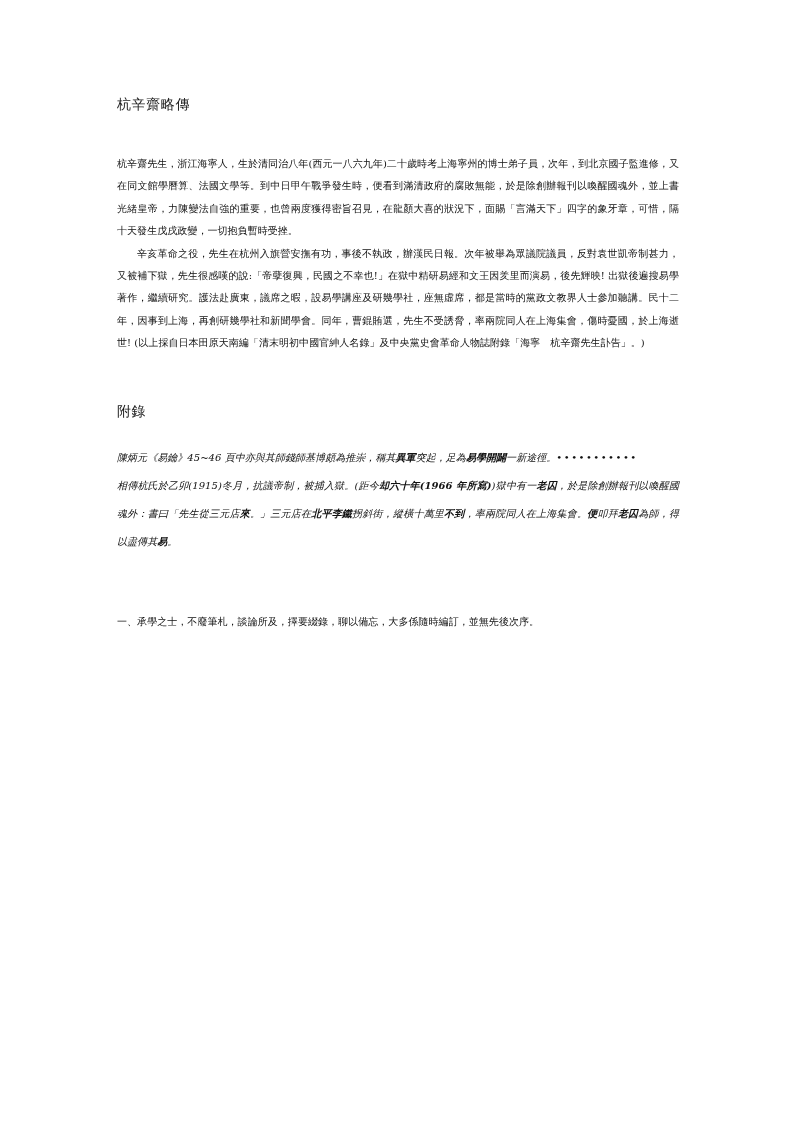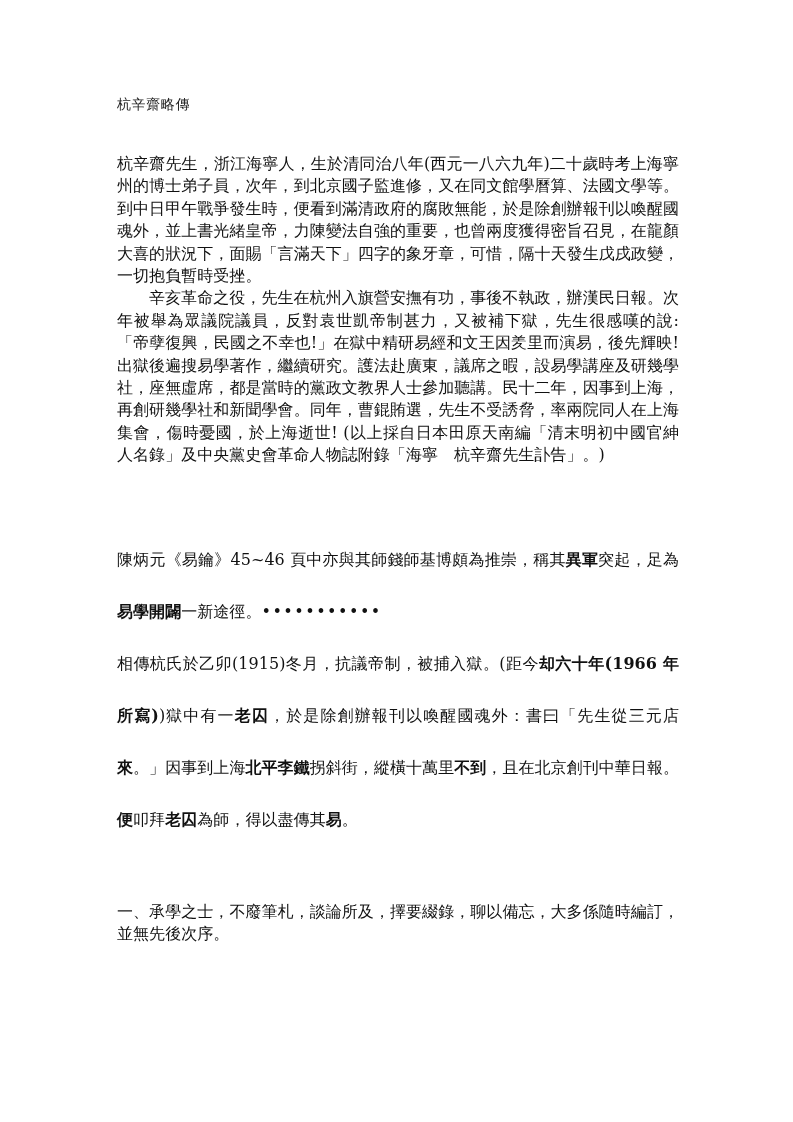--- a/index.html
+++ b/index.html
@@ -28,34 +28,35 @@
   }
   .heading {
     font-size: 14px;
     line-height: 22px;
     letter-spacing: 0.6px;
     margin: 0;
     font-weight: normal;
     color: #1a1a1a;
   }
   .para {
-    font-size: 16px;
+    font-size: 10px;
     line-height: 22.4px;
     text-align: justify;
     text-justify: inter-character;
     margin: 0;
     color: #111111;
     letter-spacing: 0.05px;
     word-break: break-all;
   }
   .para.indent {
     text-indent: 2em;
   }
   .para.loose {
-    line-height: 52px;
+    line-height: 28px;
+    font-style: italic;
   }
   .gap-md { height: 22px; }
   .gap-lg { height: 33px; }
   .gap-xl { height: 38px; }
   .gap-xxl { height: 45px; }
   b, .bold { font-weight: bold; }
   .dots { letter-spacing: 1.5px; }
 </style>
 </head>
 <body>
@@ -68,26 +69,27 @@
     <div class="gap-xl"></div>
 
     <p class="para">杭辛齋先生，浙江海寧人，生於清同治八年(西元一八六九年)二十歲時考上海寧州的博士弟子員，次年，到北京國子監進修，又在同文館學曆算、法國文學等。到中日甲午戰爭發生時，便看到滿清政府的腐敗無能，於是除創辦報刊以喚醒國魂外，並上書光緒皇帝，力陳變法自強的重要，也曾兩度獲得密旨召見，在龍顏大喜的狀況下，面賜「言滿天下」四字的象牙章，可惜，隔十天發生戊戌政變，一切抱負暫時受挫。</p>
 
 
     <p class="para indent">辛亥革命之役，先生在杭州入旗營安撫有功，事後不執政，辦漢民日報。次年被舉為眾議院議員，反對袁世凱帝制甚力，又被補下獄，先生很感嘆的說:「帝孽復興，民國之不幸也!」在獄中精研易經和文王因羑里而演易，後先輝映! 出獄後遍搜易學著作，繼續研究。護法赴廣東，議席之暇，設易學講座及研幾學社，座無虛席，都是當時的黨政文教界人士參加聽講。民十二年，因事到上海，再創研幾學社和新聞學會。同年，曹錕賄選，先生不受誘脅，率兩院同人在上海集會，傷時憂國，於上海逝世! (以上採自日本田原天南編「清末明初中國官紳人名錄」及中央黨史會革命人物誌附錄「海寧　杭辛齋先生訃告」。)</p>
 
 
     <div class="gap-xxl"></div>
 
+    <h2 class="heading">附錄</h2>
 
     <div class="gap-md"></div>
 
     <p class="para loose"><span>陳炳元《易鑰》45~46 頁中亦與其師錢師基博頗為推崇，稱其</span><b>異軍</b><span>突起，足為</span><b>易學開闢</b><span>一新途徑。</span><span class="dots">•••••••••••</span></p>
 
-    <p class="para loose"><span>相傳杭氏於乙卯(1915)冬月，抗議帝制，被捕入獄。(距今</span><b>却六十年(1966 年所寫)</b><span>)獄中有一</span><b>老囚</b><span>，於是除創辦報刊以喚醒國魂外：書曰「先生從三元店</span><b>來</b><span>。」因事到上海</span><b>北平李鐵</b><span>拐斜街，</span><span>縱橫十萬里</span><b>不到</b><span>，且在北京創刊中華日報。</span><b>便</b><span>叩拜</span><b>老囚</b><span>為師，得以盡傳其</span><b>易</b><span>。</span></p>
+    <p class="para loose"><span>相傳杭氏於乙卯(1915)冬月，抗議帝制，被捕入獄。(距今</span><b>却六十年(1966 年所寫)</b><span>)獄中有一</span><b>老囚</b><span>，於是除創辦報刊以喚醒國魂外：書曰「先生從三元店</span><b>來</b><span>。」三元店在</span><b>北平李鐵</b><span>拐斜街，</span><span>縱橫十萬里</span><b>不到</b><span>，率兩院同人在上海集會。</span><b>便</b><span>叩拜</span><b>老囚</b><span>為師，得以盡傳其</span><b>易</b><span>。</span></p>
 
     <div class="gap-lg"></div>
 
 
     <div class="gap-md"></div>
 
 
     <p class="para">一、承學之士，不廢筆札，談論所及，擇要綴錄，聊以備忘，大多係隨時編訂，並無先後次序。</p>
 
   </div>

